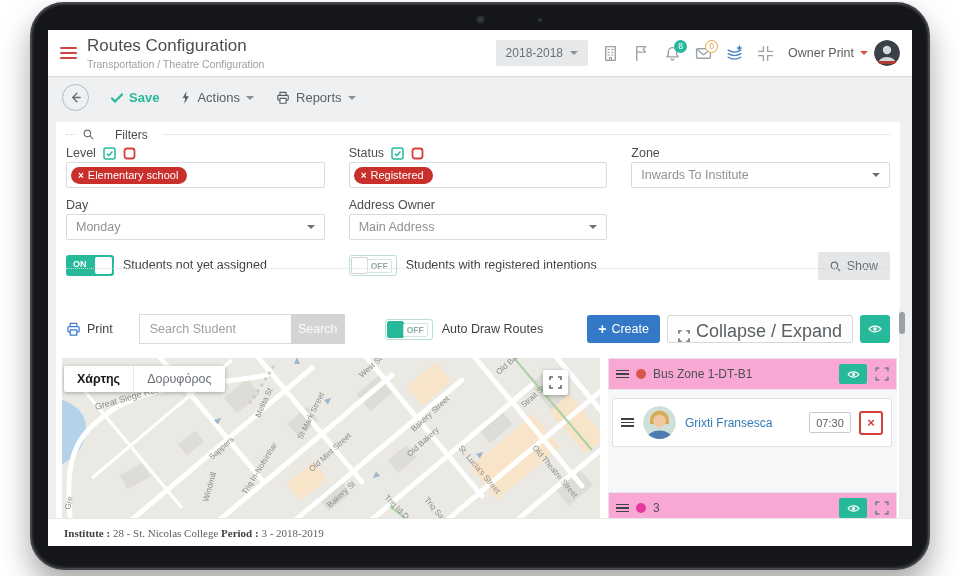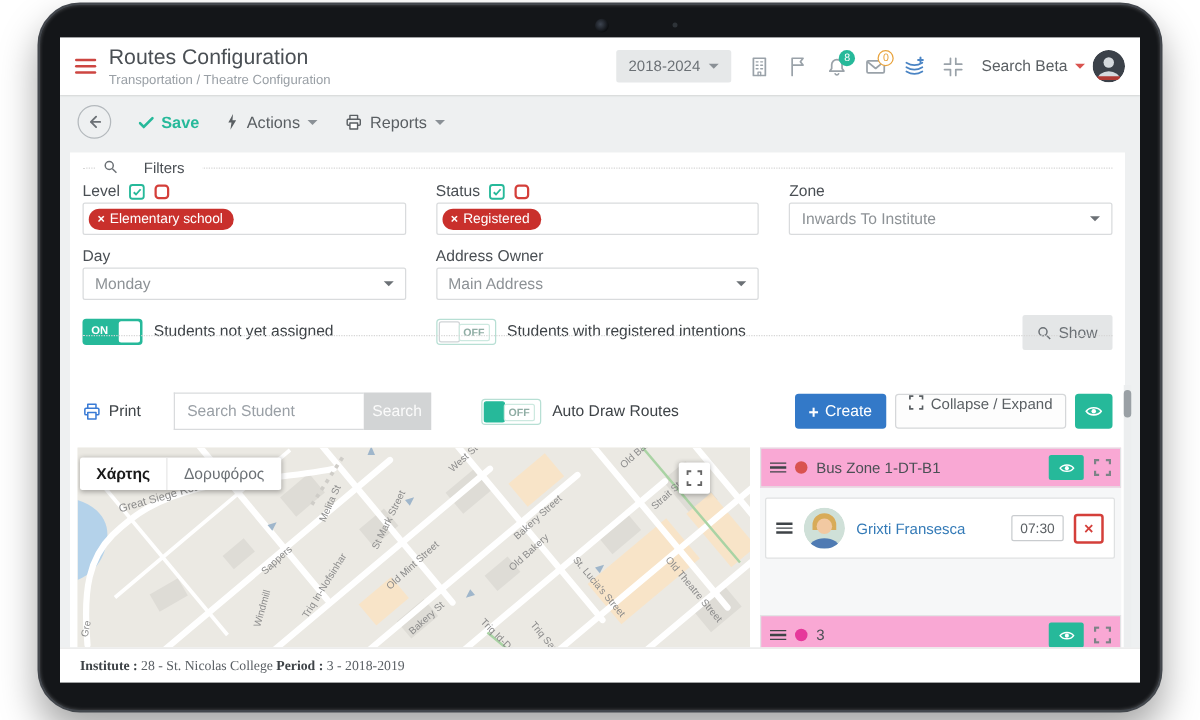--- a/index.html
+++ b/index.html
@@ -98,21 +98,21 @@
                   padding:0 10px; font-size:12.5px; color:#4a4f54; outline:none; }
   .search-input::placeholder { color:#9aa0a6; }
   .search-btn { width:54px; height:30px; background:#d2d4d5; color:#fbfbfb; border:none;
                 font-size:12.5px; cursor:pointer; }
   .autodraw { margin-left:40px; display:flex; align-items:center; gap:9px; font-size:12.5px; color:#3e4347; }
   .right-btns { margin-left:auto; display:flex; align-items:center; gap:7px; }
   .create-btn { height:28px; padding:0 11px; background:#3379c8; color:#fff; border:none; border-radius:3px;
                 font-size:12.5px; display:flex; align-items:center; gap:5px; cursor:pointer; }
   .create-btn b { font-size:14px; font-weight:bold; }
   .collapse-btn { height:28px; padding:0 10px; background:#fdfdfd; border:1px solid #d5d7d9; border-radius:3px;
-                  color:#5a5f63; font-size:12px; display:flex; align-items:flex-start; gap:6px; cursor:pointer; }
+                  color:#5a5f63; font-size:18px; display:flex; align-items:flex-end; gap:6px; cursor:pointer; }
   .eye-btn { width:30px; height:28px; background:#26b99a; border:none; border-radius:3px;
              display:flex; align-items:center; justify-content:center; cursor:pointer; }
   .eye-btn.sm { width:28px; height:20px; border-radius:2px; }
 
   
   .map-section { position:absolute; left:6px; top:236px; width:538px; height:160px; overflow:hidden; background:#ebe9e3; }
   .map-tabs { position:absolute; left:2px; top:8px; display:flex; background:#fff; border-radius:2px;
               box-shadow:0 1px 4px rgba(0,0,0,.3); z-index:3; }
   .map-tab { padding:6px 13px; font-size:12.5px; color:#6b7075; cursor:pointer; }
   .map-tab.active { font-weight:bold; color:#1a1a1a; }
@@ -172,21 +172,21 @@
             <i></i>
             <i></i>
             <i></i>
           </div>
         <div class="title-wrap">
           <div class="page-title">Routes Configuration</div>
           <div class="breadcrumb">Transportation / Theatre Configuration</div>
         </div>
         <div class="header-right">
           <button class="period-btn">
-            <span>2018-2024</span>
+            <span>2018-2018</span>
             <span class="caret-dn"></span>
           </button>
           <span class="hicon">
             <svg viewBox="0 0 16 16">
                 <rect x="3.5" y="1.5" width="9" height="13"></rect>
                 <path d="M5.6 4.2h1.4M9 4.2h1.4M5.6 6.8h1.4M9 6.8h1.4M5.6 9.4h1.4M9 9.4h1.4M7 14.5v-2.6h2v2.6" stroke-width="1"></path>
               </svg>
           </span>
           <span class="hicon">
             <svg viewBox="0 0 16 16">
@@ -211,21 +211,21 @@
                 <path d="M2 11.5c4 2.4 8 2.4 12 0M2 8.2c4 2.4 8 2.4 12 0M2 4.9c4 2.4 8 2.4 12 0"></path>
                 <path d="M12.6 1v3.6M10.8 2.8h3.6" stroke-width="1.5"></path>
               </svg>
           </span>
           <span class="hicon">
             <svg viewBox="0 0 16 16">
                 <path d="M6 1.5v4.5H1.5M10 1.5v4.5h4.5M10 14.5v-4.5h4.5M6 14.5v-4.5H1.5"></path>
               </svg>
           </span>
           <div class="user-menu">
-            <span>Search Beta</span>
+            <span>Owner Print</span>
             <span class="caret-dn caret-red"></span>
             <span class="avatar">
               <svg viewBox="0 0 26 26" width="26" height="26">
                 <circle cx="13" cy="13" r="13" fill="#3b4149"></circle>
                 <circle cx="13" cy="10" r="4.2" fill="#d5d9dd"></circle>
                 <path d="M4 24a9 7 0 0 1 18 0z" fill="#d5d9dd"></path>
                 <rect x="4" y="21" width="18" height="3" fill="#b03a34"></rect>
               </svg>
             </span>
           </div>

